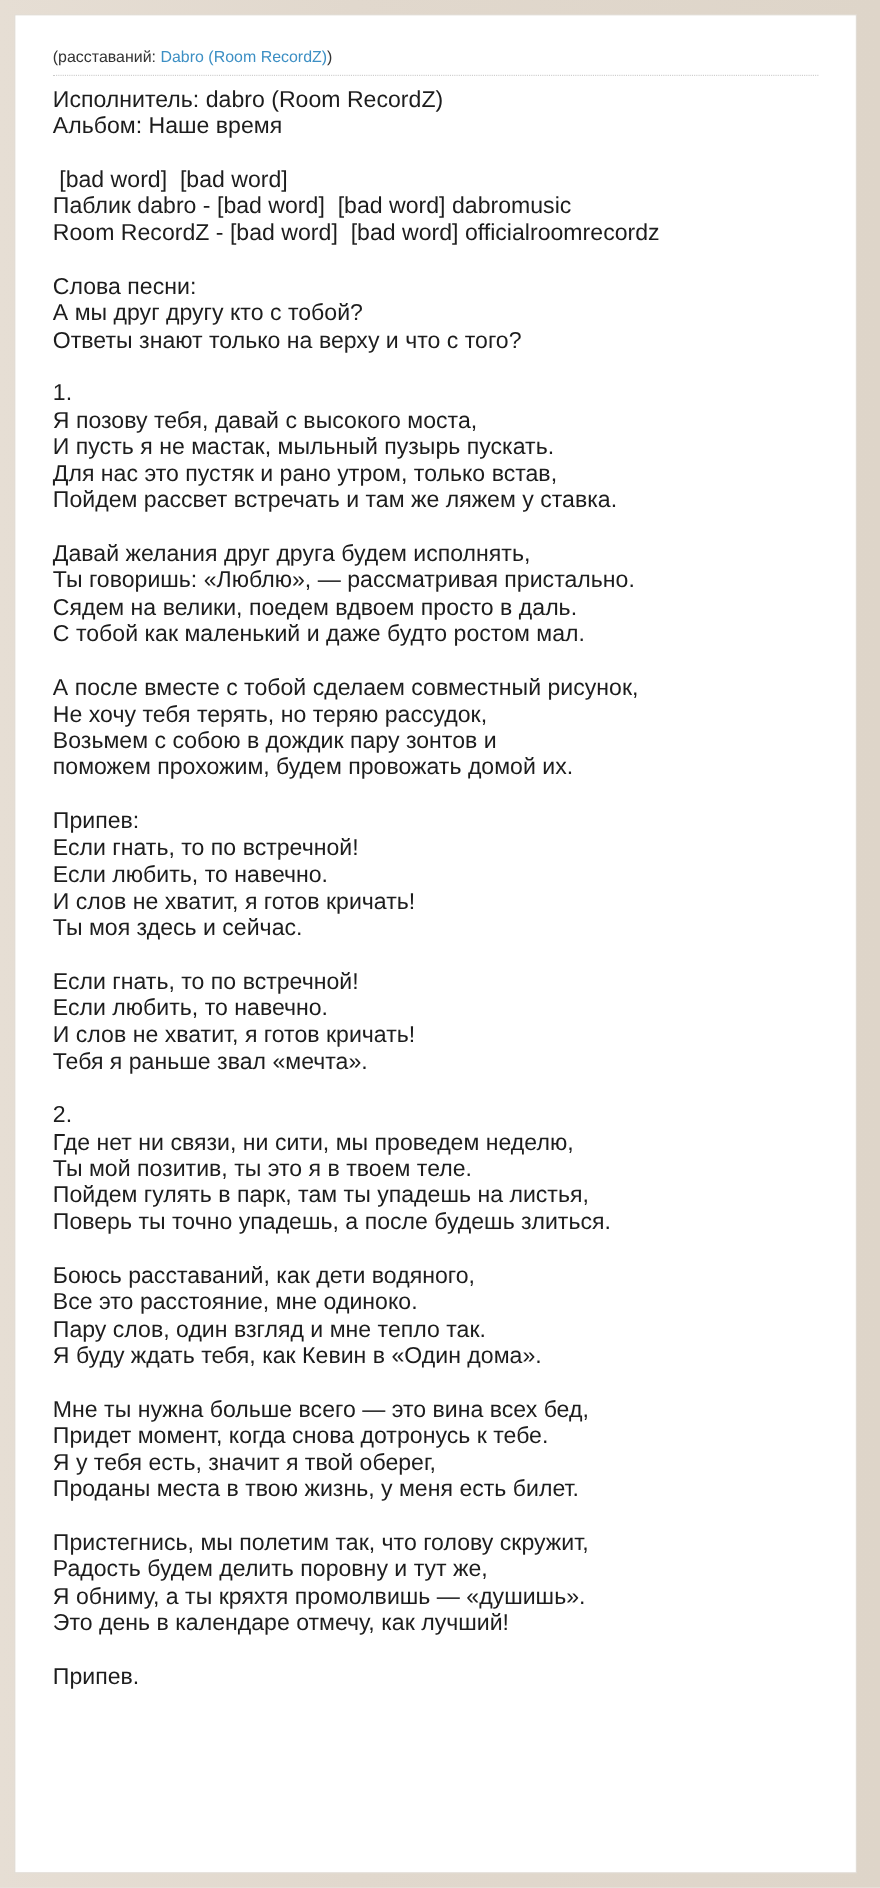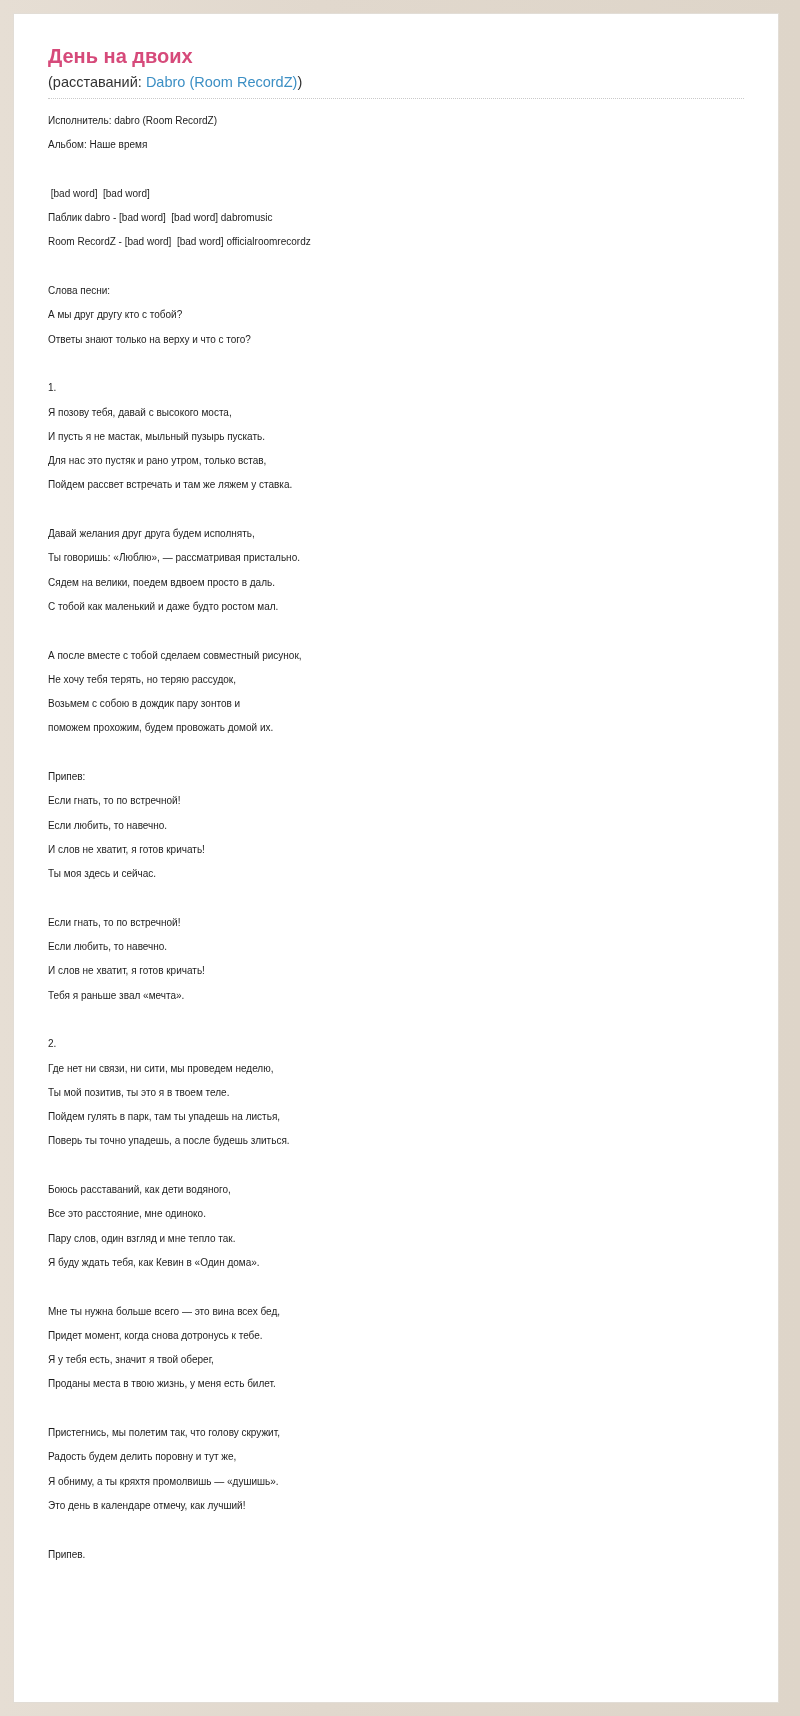--- a/index.html
+++ b/index.html
@@ -41,40 +41,39 @@
     padding-bottom: 8px;
     border-bottom: 1px dotted #c9c9c9;
     margin-bottom: 10px;
   }
   .artist-link {
     color: #3c8fc4;
     text-decoration: none;
     text-align: right;
   }
   .lyrics {
-    font-size: 10px;
+    font-size: 21px;
     line-height: 24.3px;
     color: #1d1d1d;
     white-space: pre-wrap;
     font-family: "Liberation Sans", sans-serif;
   }
   .scroll-dots {
     position: absolute;
     right: 6px;
     width: 4px;
   }
 </style>
 </head>
 <body>
 
 <div class="page-frame">
 
   <div class="paper">
 
-    <h1 class="song-title">День на двоих</h1>
 
     <div class="artist-line"><span>(расставаний: </span><a class="artist-link" href="#">Dabro (Room RecordZ)</a><span>)</span></div>
 
     <div class="lyrics">Исполнитель: dabro (Room RecordZ)
 Альбом: Наше время
 
  [bad word]  [bad word]
 Паблик dabro - [bad word]  [bad word] dabromusic
 Room RecordZ - [bad word]  [bad word] officialroomrecordz
 

